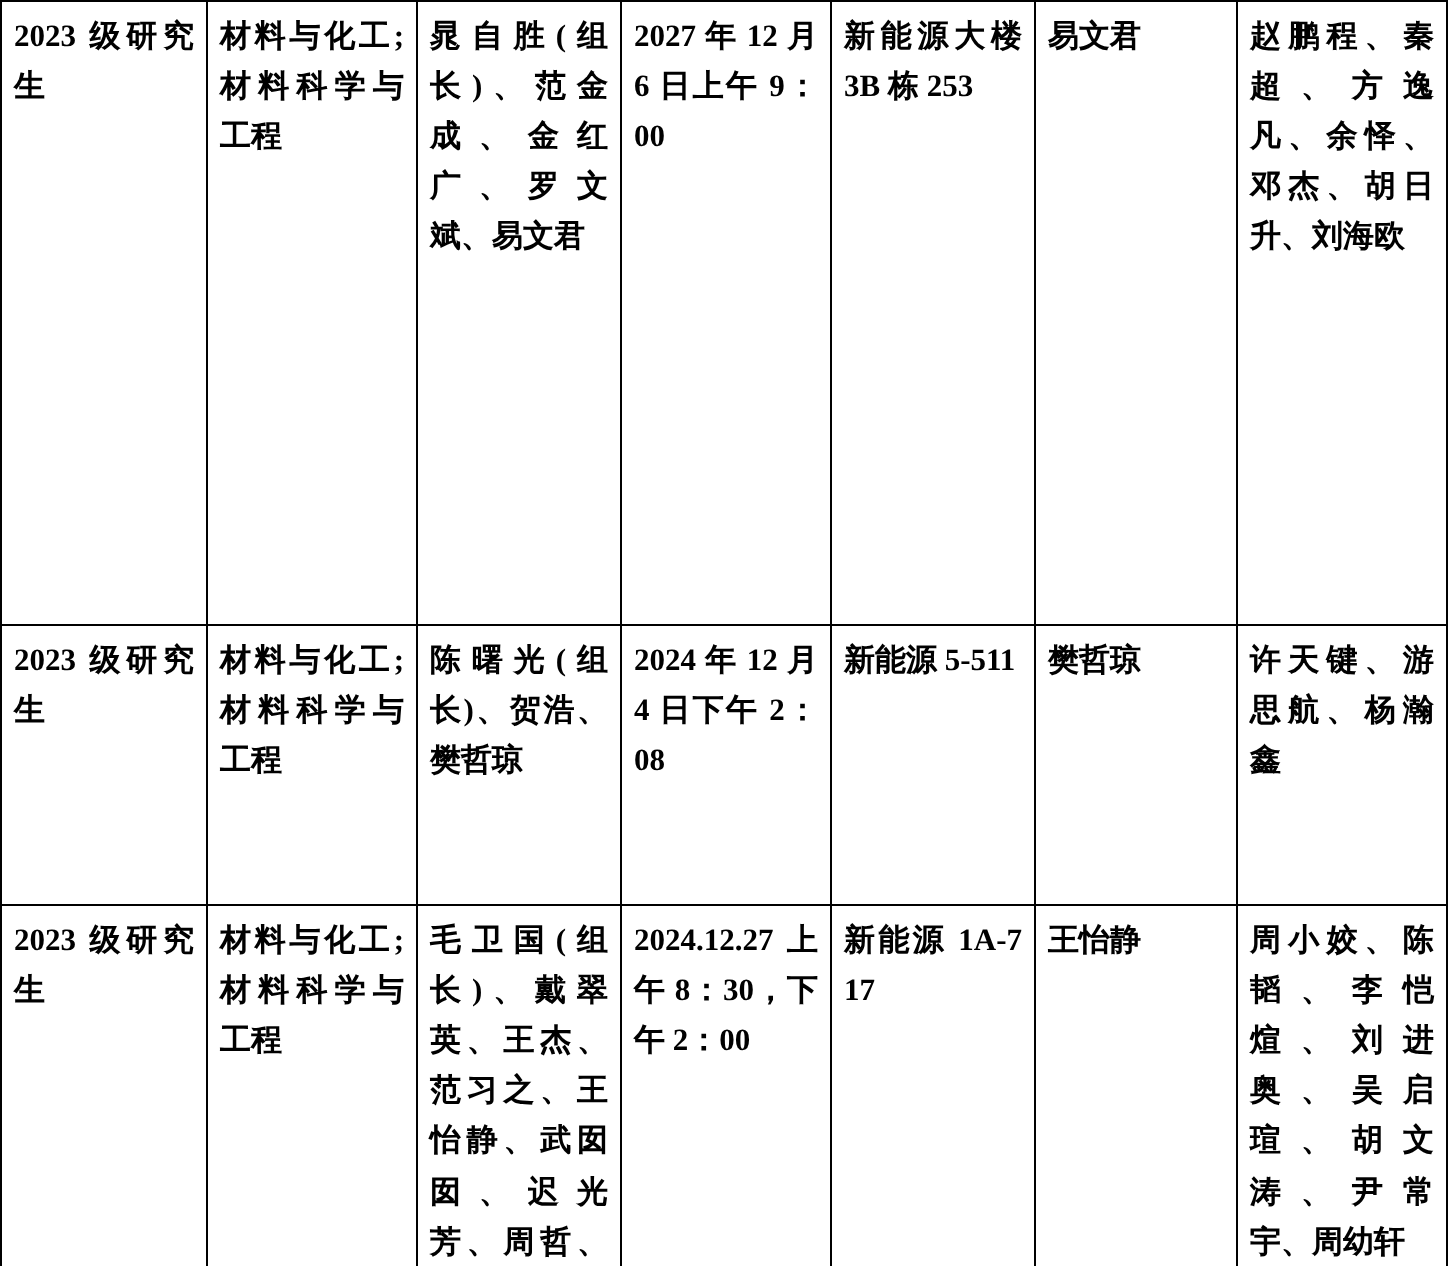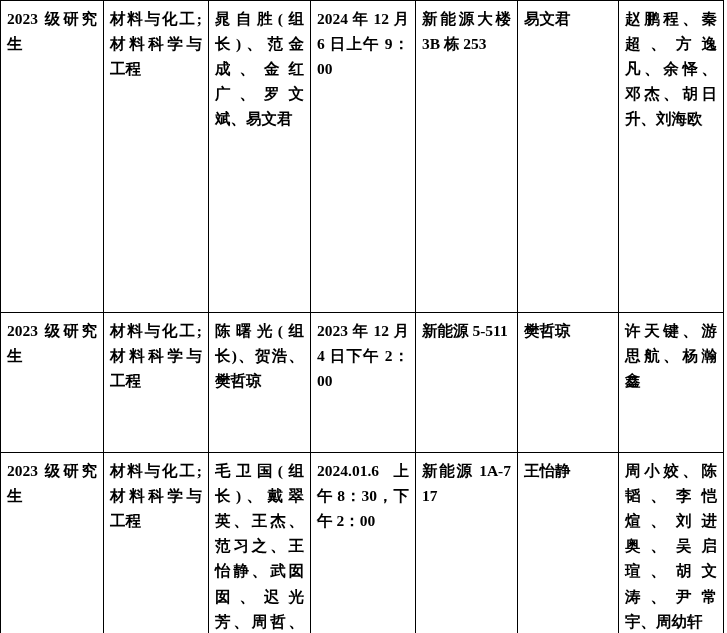--- a/index.html
+++ b/index.html
@@ -74,21 +74,21 @@
         <td>
             <span class="cell-text">2023 级研究生</span>
           </td>
         <td>
             <span class="cell-text">材料与化工;材料科学与工程</span>
           </td>
         <td>
             <span class="cell-text">晁自胜(组长)、范金成、金红广、罗文斌、易文君</span>
           </td>
         <td>
-            <span class="cell-text">2024 年 12 月 6 日上午 9：00</span>
+            <span class="cell-text">2027 年 12 月 6 日上午 9：00</span>
           </td>
         <td>
             <span class="cell-text">新能源大楼 3B 栋 253</span>
           </td>
         <td>
             <span class="cell-text">易文君</span>
           </td>
         <td>
             <span class="cell-text">赵鹏程、秦超、方逸凡、余怿、邓杰、胡日升、刘海欧</span>
           </td>
@@ -97,21 +97,21 @@
         <td>
             <span class="cell-text">2023 级研究生</span>
           </td>
         <td>
             <span class="cell-text">材料与化工;材料科学与工程</span>
           </td>
         <td>
             <span class="cell-text">陈曙光(组长)、贺浩、樊哲琼</span>
           </td>
         <td>
-            <span class="cell-text">2023 年 12 月 4 日下午 2：00</span>
+            <span class="cell-text">2024 年 12 月 4 日下午 2：08</span>
           </td>
         <td>
             <span class="cell-text">新能源 5-511</span>
           </td>
         <td>
             <span class="cell-text">樊哲琼</span>
           </td>
         <td>
             <span class="cell-text">许天键、游思航、杨瀚鑫</span>
           </td>
@@ -120,21 +120,21 @@
         <td>
             <span class="cell-text">2023 级研究生</span>
           </td>
         <td>
             <span class="cell-text">材料与化工;材料科学与工程</span>
           </td>
         <td>
             <span class="cell-text">毛卫国(组长)、戴翠英、王杰、范习之、王怡静、武囡囡、迟光芳、周哲、张龙、张伟</span>
           </td>
         <td>
-            <span class="cell-text">2024.01.6 上午 8：30，下午 2：00</span>
+            <span class="cell-text">2024.12.27 上午 8：30，下午 2：00</span>
           </td>
         <td>
             <span class="cell-text">新能源 1A-717</span>
           </td>
         <td>
             <span class="cell-text">王怡静</span>
           </td>
         <td>
             <span class="cell-text">周小姣、陈韬、李恺煊、刘进奥、吴启瑄、胡文涛、尹常宇、周幼轩</span>
           </td>

